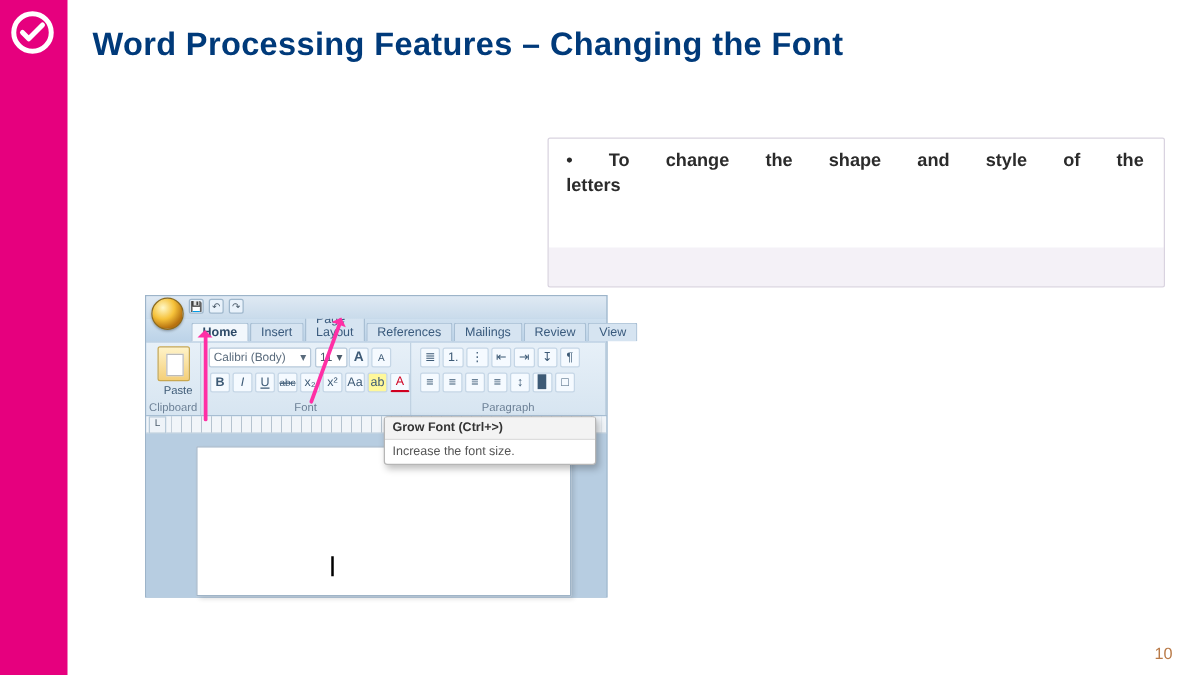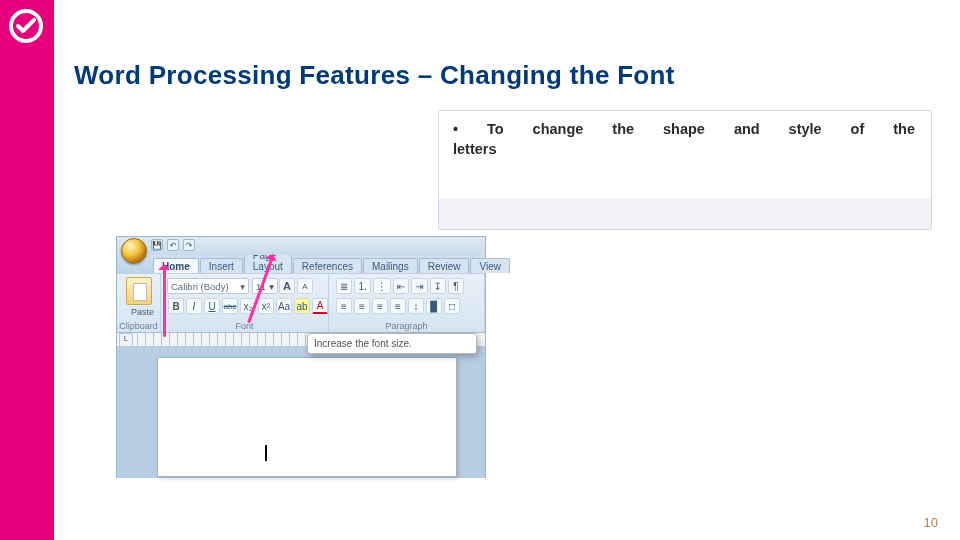--- a/index.html
+++ b/index.html
@@ -5,21 +5,21 @@
   * { box-sizing: border-box; margin: 0; padding: 0; }
   html, body { width: 960px; height: 540px; font-family: Verdana, Geneva, sans-serif; background:#fff; overflow:hidden; }
 
   .slide { position: relative; width: 960px; height: 540px; background:#fff; }
 
   
   .sidebar { position:absolute; left:0; top:0; width:54px; height:540px; background:#e6007e; }
   .logo { position:absolute; left:6px; top:6px; width:40px; height:40px; }
 
   
-  .title { position:absolute; left:74px; top:20px; font-size:26px; font-weight:700; color:#003a7a; letter-spacing:0.3px;margin-top:40px; }
+  .title { position:absolute; left:74px; top:20px; font-size:26px; font-weight:700; color:#003a7a; letter-spacing:0.3px; }
 
   
   .textbox {
     position:absolute; left:438px; top:110px; width:494px; height:120px;
     border:1px solid #d9d3e0; border-radius:2px; padding:10px 14px 8px 14px;
     font-size:14.5px; font-weight:700; color:#2b2b2b;
     background:#fff;
     box-shadow: inset 0 -32px 0 -1px #f4f1f7;
   }
   .textbox .line1 { text-align:justify; text-align-last:justify; padding-right:2px; }
@@ -180,20 +180,21 @@
       <div class="tab-well">L</div>
       <div class="marks"></div>
     </div>
 
     <div class="docarea">
       <div class="page"></div>
       <div class="cursor"></div>
     </div>
 
     <div class="tooltip">
+      <div class="tthead">Grow Font (Ctrl+&gt;)</div>
       <div class="ttbody">Increase the font size.</div>
     </div>
 
     <div class="arrow arrow1"></div>
     <div class="arrow arrow2"></div>
   </div>
 
   <div class="pagenum">10</div>
 </div>
 

